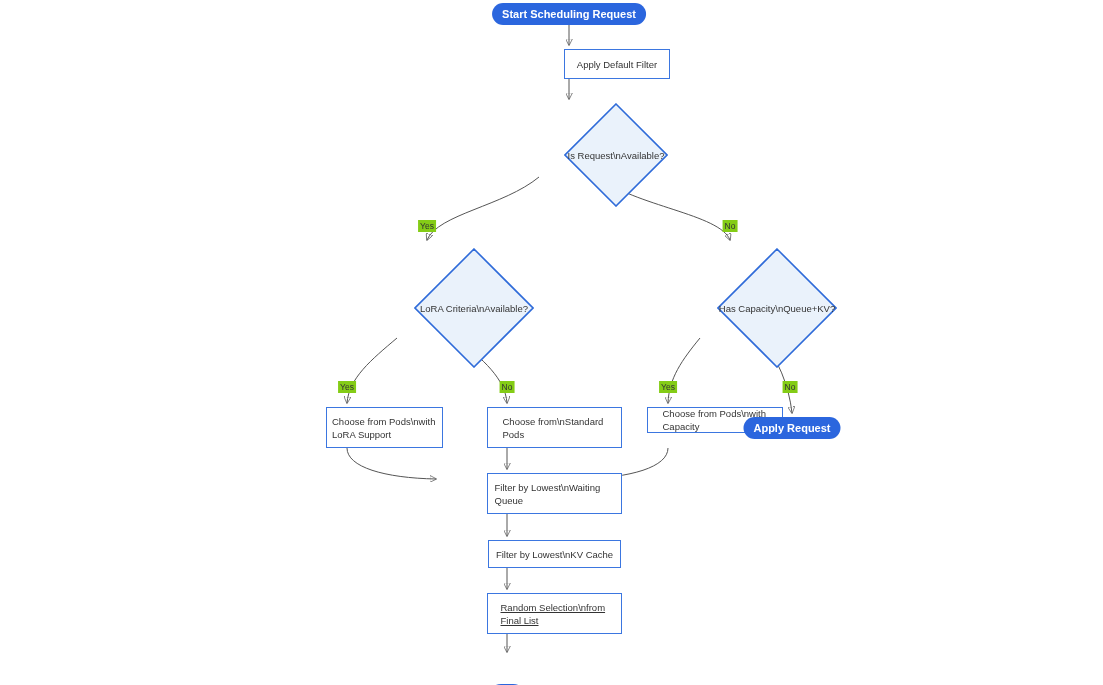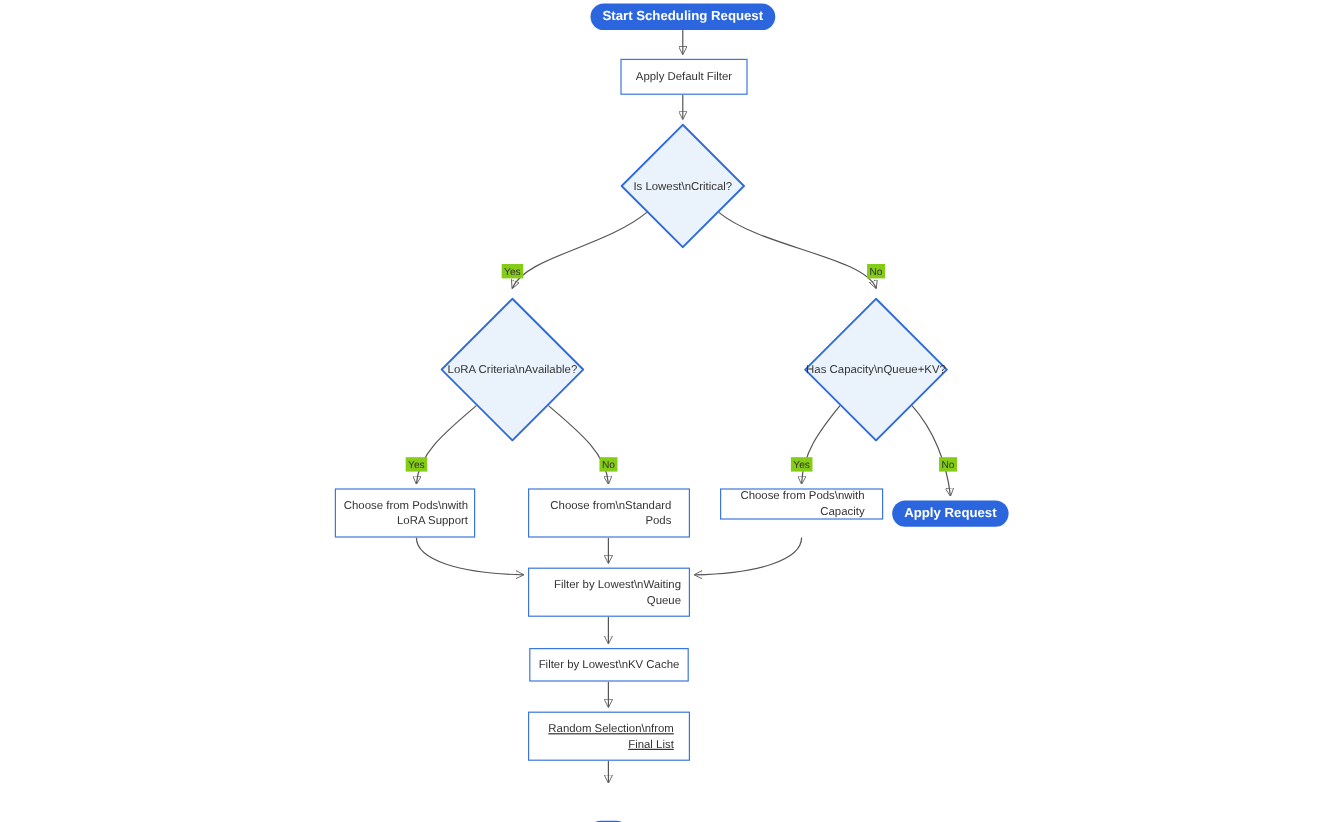--- a/index.html
+++ b/index.html
@@ -3,21 +3,21 @@
 <meta charset="utf-8">
 <style>
   html,body{margin:0;padding:0;background:#ffffff;}
   .canvas{
     position:relative;width:1103px;height:685px;background:#ffffff;
     font-family:"Liberation Sans", sans-serif;color:#333333;overflow:hidden;
   }
   .edges{position:absolute;left:0;top:0;width:1103px;height:685px;}
   .edges path{fill:none;stroke:#555555;stroke-width:1;}
   .node{position:absolute;display:flex;align-items:center;justify-content:center;
-    text-align:right;font-size:9.5px;line-height:13px;color:#333333;box-sizing:border-box;}
+    text-align:left;font-size:9.5px;line-height:13px;color:#333333;box-sizing:border-box;margin-left:47px;}
   .process{background:#ffffff;border:1.4px solid #3b76e0;}
   .nlabel{display:inline-block;}
   .nowrap .nlabel{white-space:nowrap;}
   .diamond{background:transparent;}
   .diamond .dshape{position:absolute;left:0;top:0;width:100%;height:100%;}
   .diamond polygon{fill:#eaf2fb;stroke:#2f6bd9;stroke-width:1.6;}
   .diamond .nlabel{position:relative;z-index:1;white-space:nowrap;}
   .stadium{position:absolute;transform:translateX(-50%);background:#2b66de;color:#ffffff;
     font-weight:bold;font-size:11px;white-space:nowrap;padding:0 10px;height:22px;
     line-height:22px;border-radius:11px;text-align:center;}
@@ -57,21 +57,21 @@
   </div>
 
   <div class="node process nowrap" style="left:517px;top:49px;width:106px;height:30px;">
     <span class="nlabel">Apply Default Filter</span>
   </div>
 
   <div class="node diamond" style="left:517px;top:103px;width:104px;height:104px;">
     <svg class="dshape" viewBox="0 0 104 104" preserveAspectRatio="none">
       <polygon points="52,1 103,52 52,103 1,52"></polygon>
     </svg>
-    <span class="nlabel">Is Lowest\nCritical?</span>
+    <span class="nlabel">Is Request\nAvailable?</span>
   </div>
 
   <div class="node diamond" style="left:367px;top:248px;width:120px;height:120px;">
     <svg class="dshape" viewBox="0 0 120 120" preserveAspectRatio="none">
       <polygon points="60,1 119,60 60,119 1,60"></polygon>
     </svg>
     <span class="nlabel">LoRA Criteria\nAvailable?</span>
   </div>
 
   <div class="node diamond" style="left:670px;top:248px;width:120px;height:120px;">

